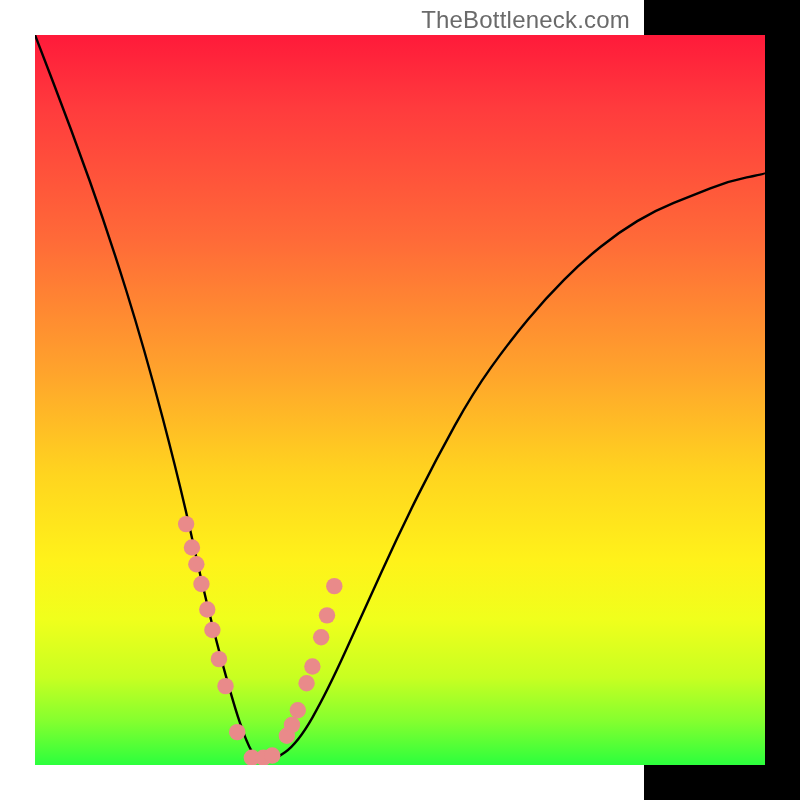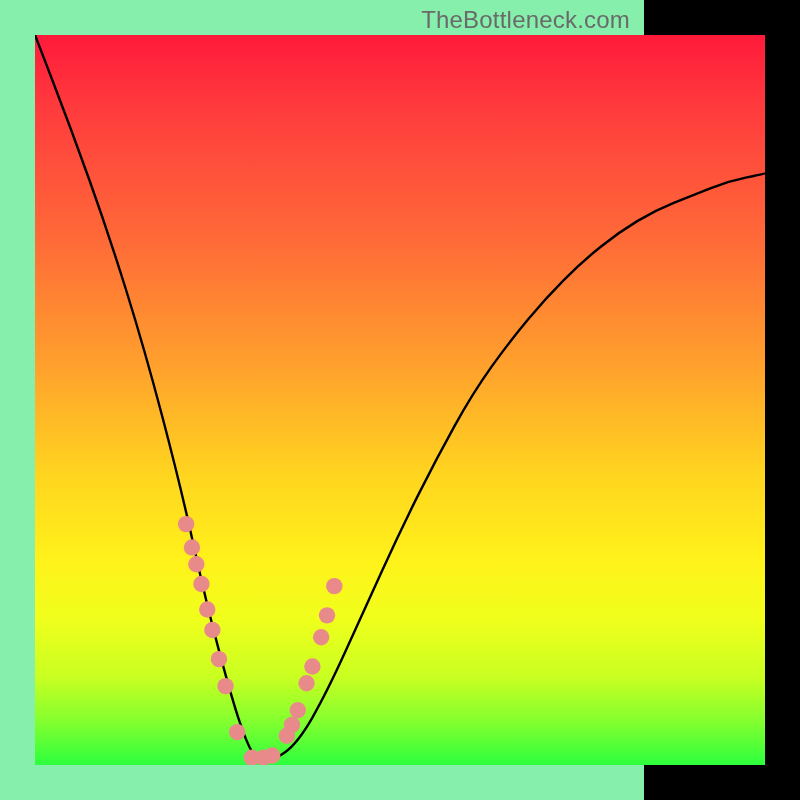--- a/index.html
+++ b/index.html
@@ -10,21 +10,21 @@
     background: #000;
     overflow: hidden;
     font-family: Arial, Helvetica, sans-serif;
   }
   .frame {
     position: absolute;
     left: 0;
     top: 0;
     width: 644px;
     height: 800px;
-    background: #86efac;
+    background: #ffffff;
   }
   .plot {
     position: absolute;
     left: 35px;
     top: 35px;
     width: 730px;
     height: 730px;
     
     background: linear-gradient(to bottom,
       #ff1a3a 0%,

